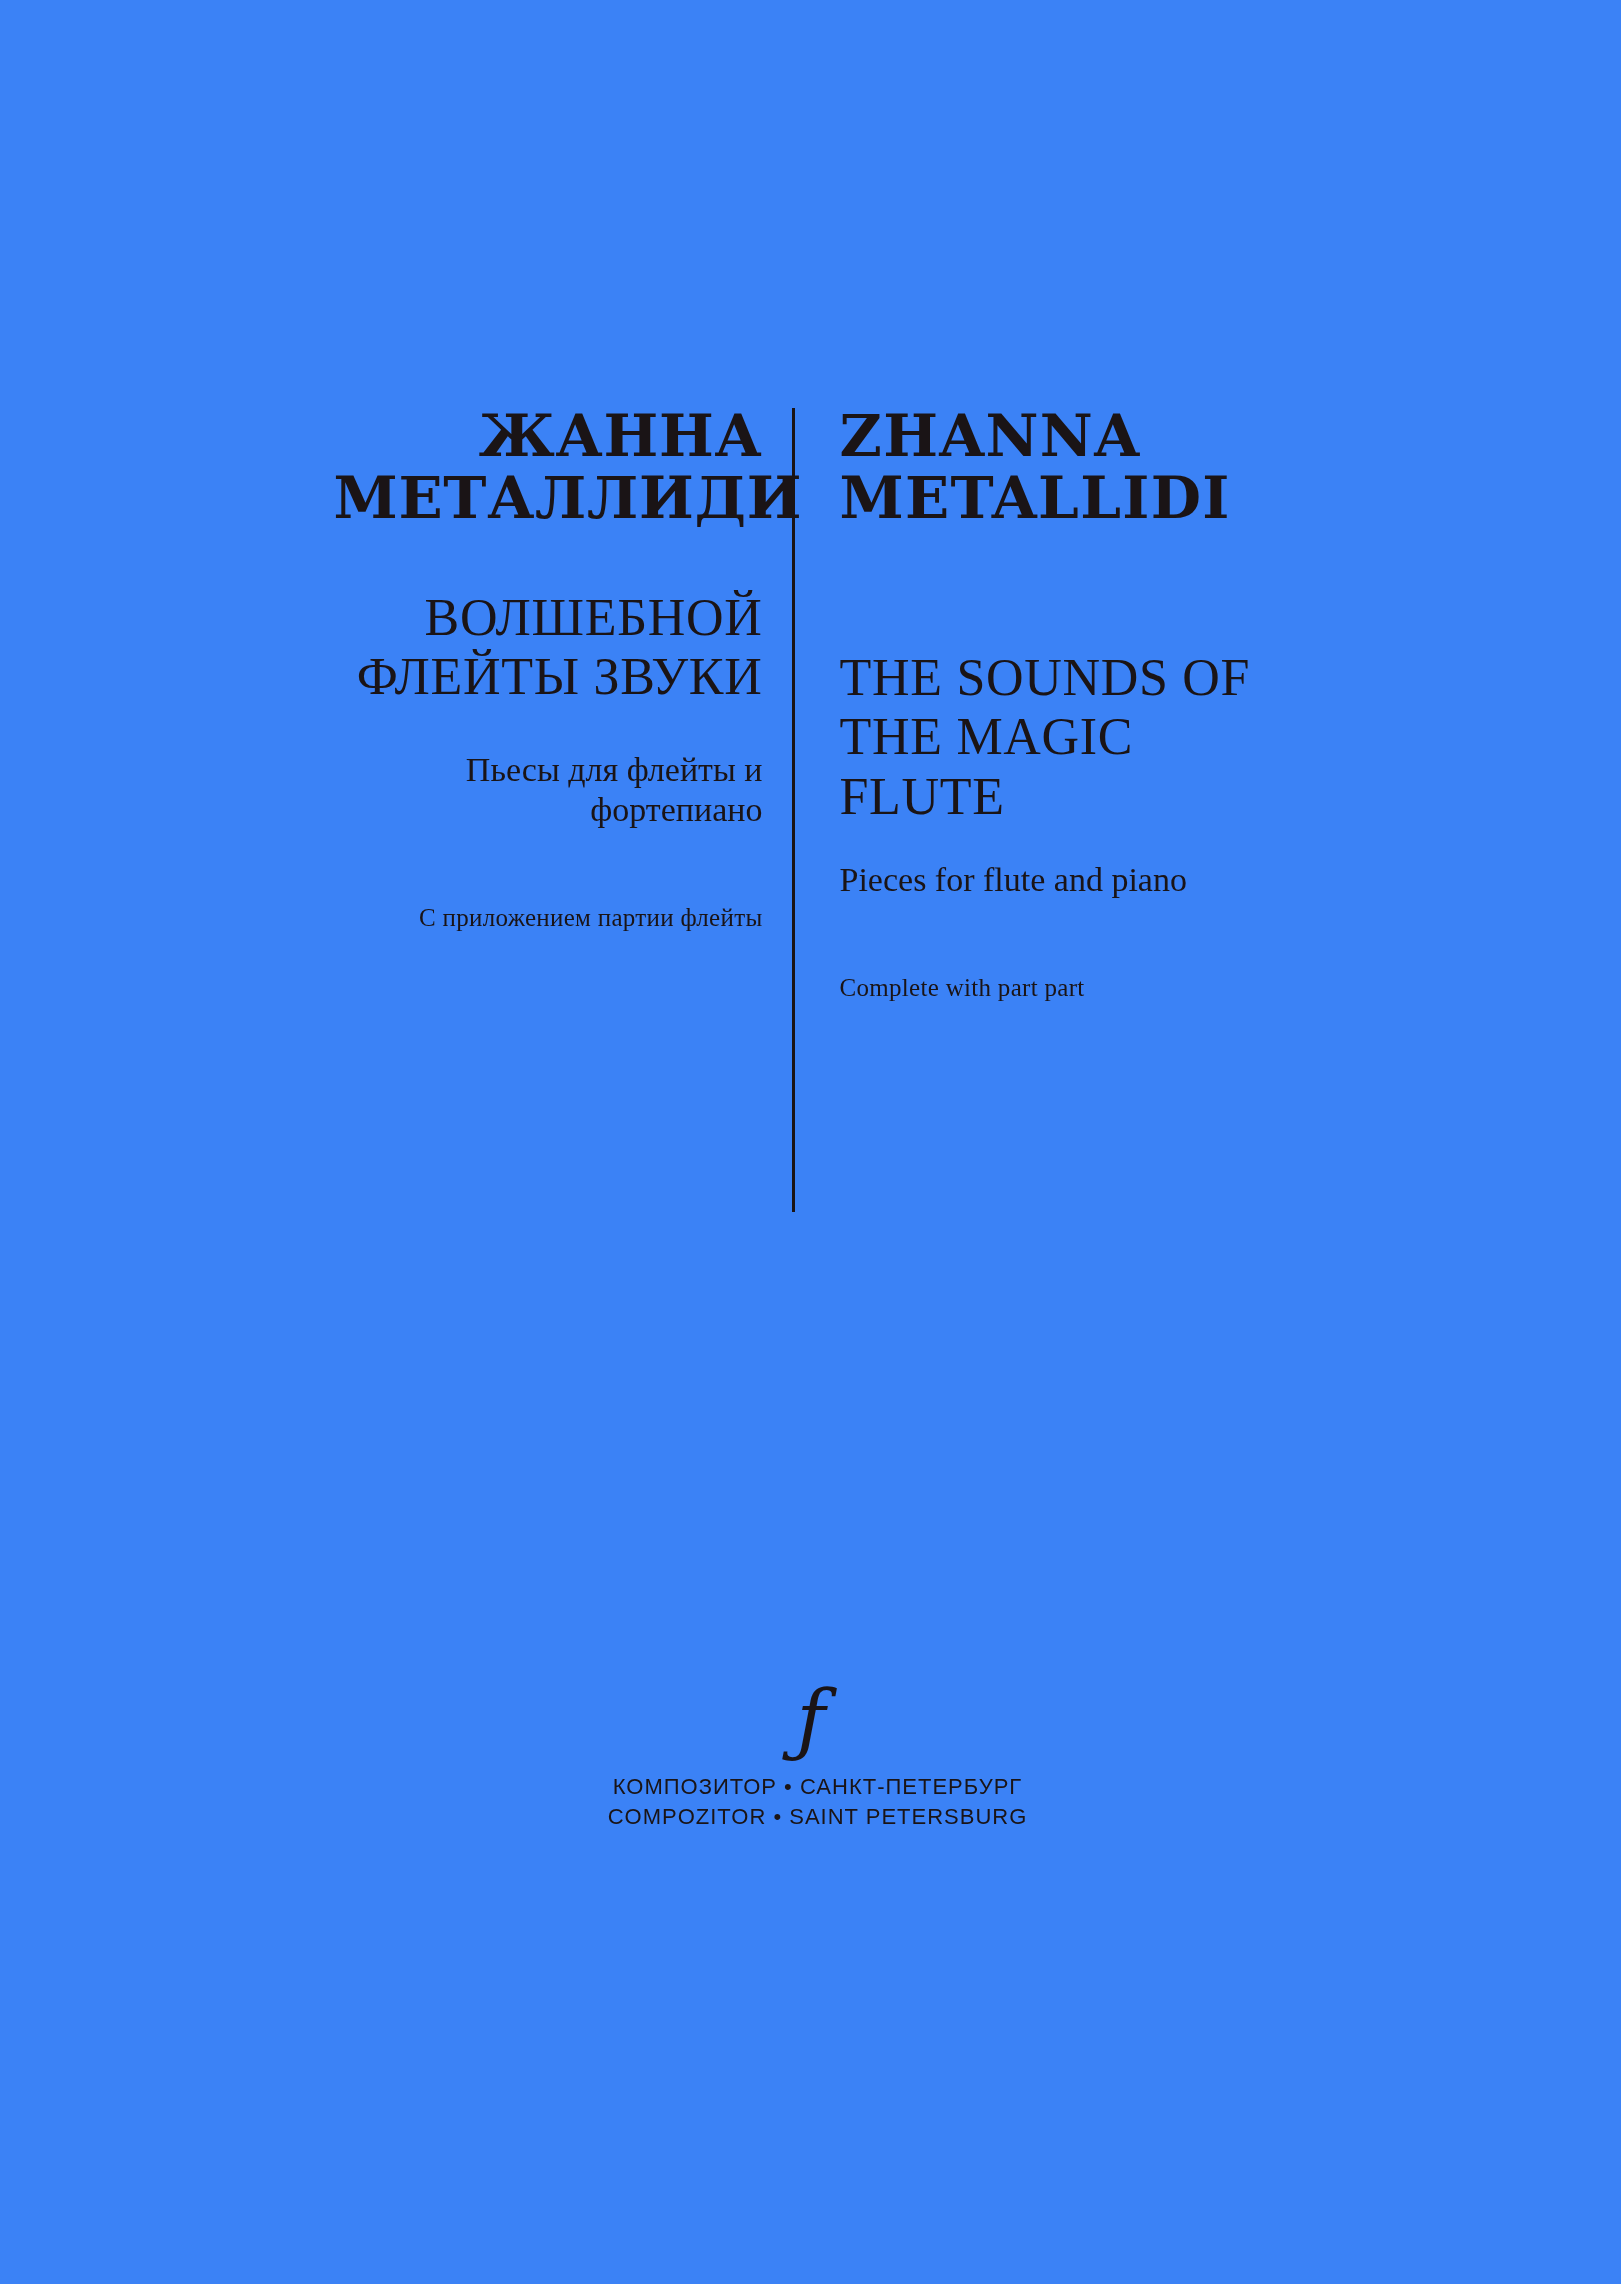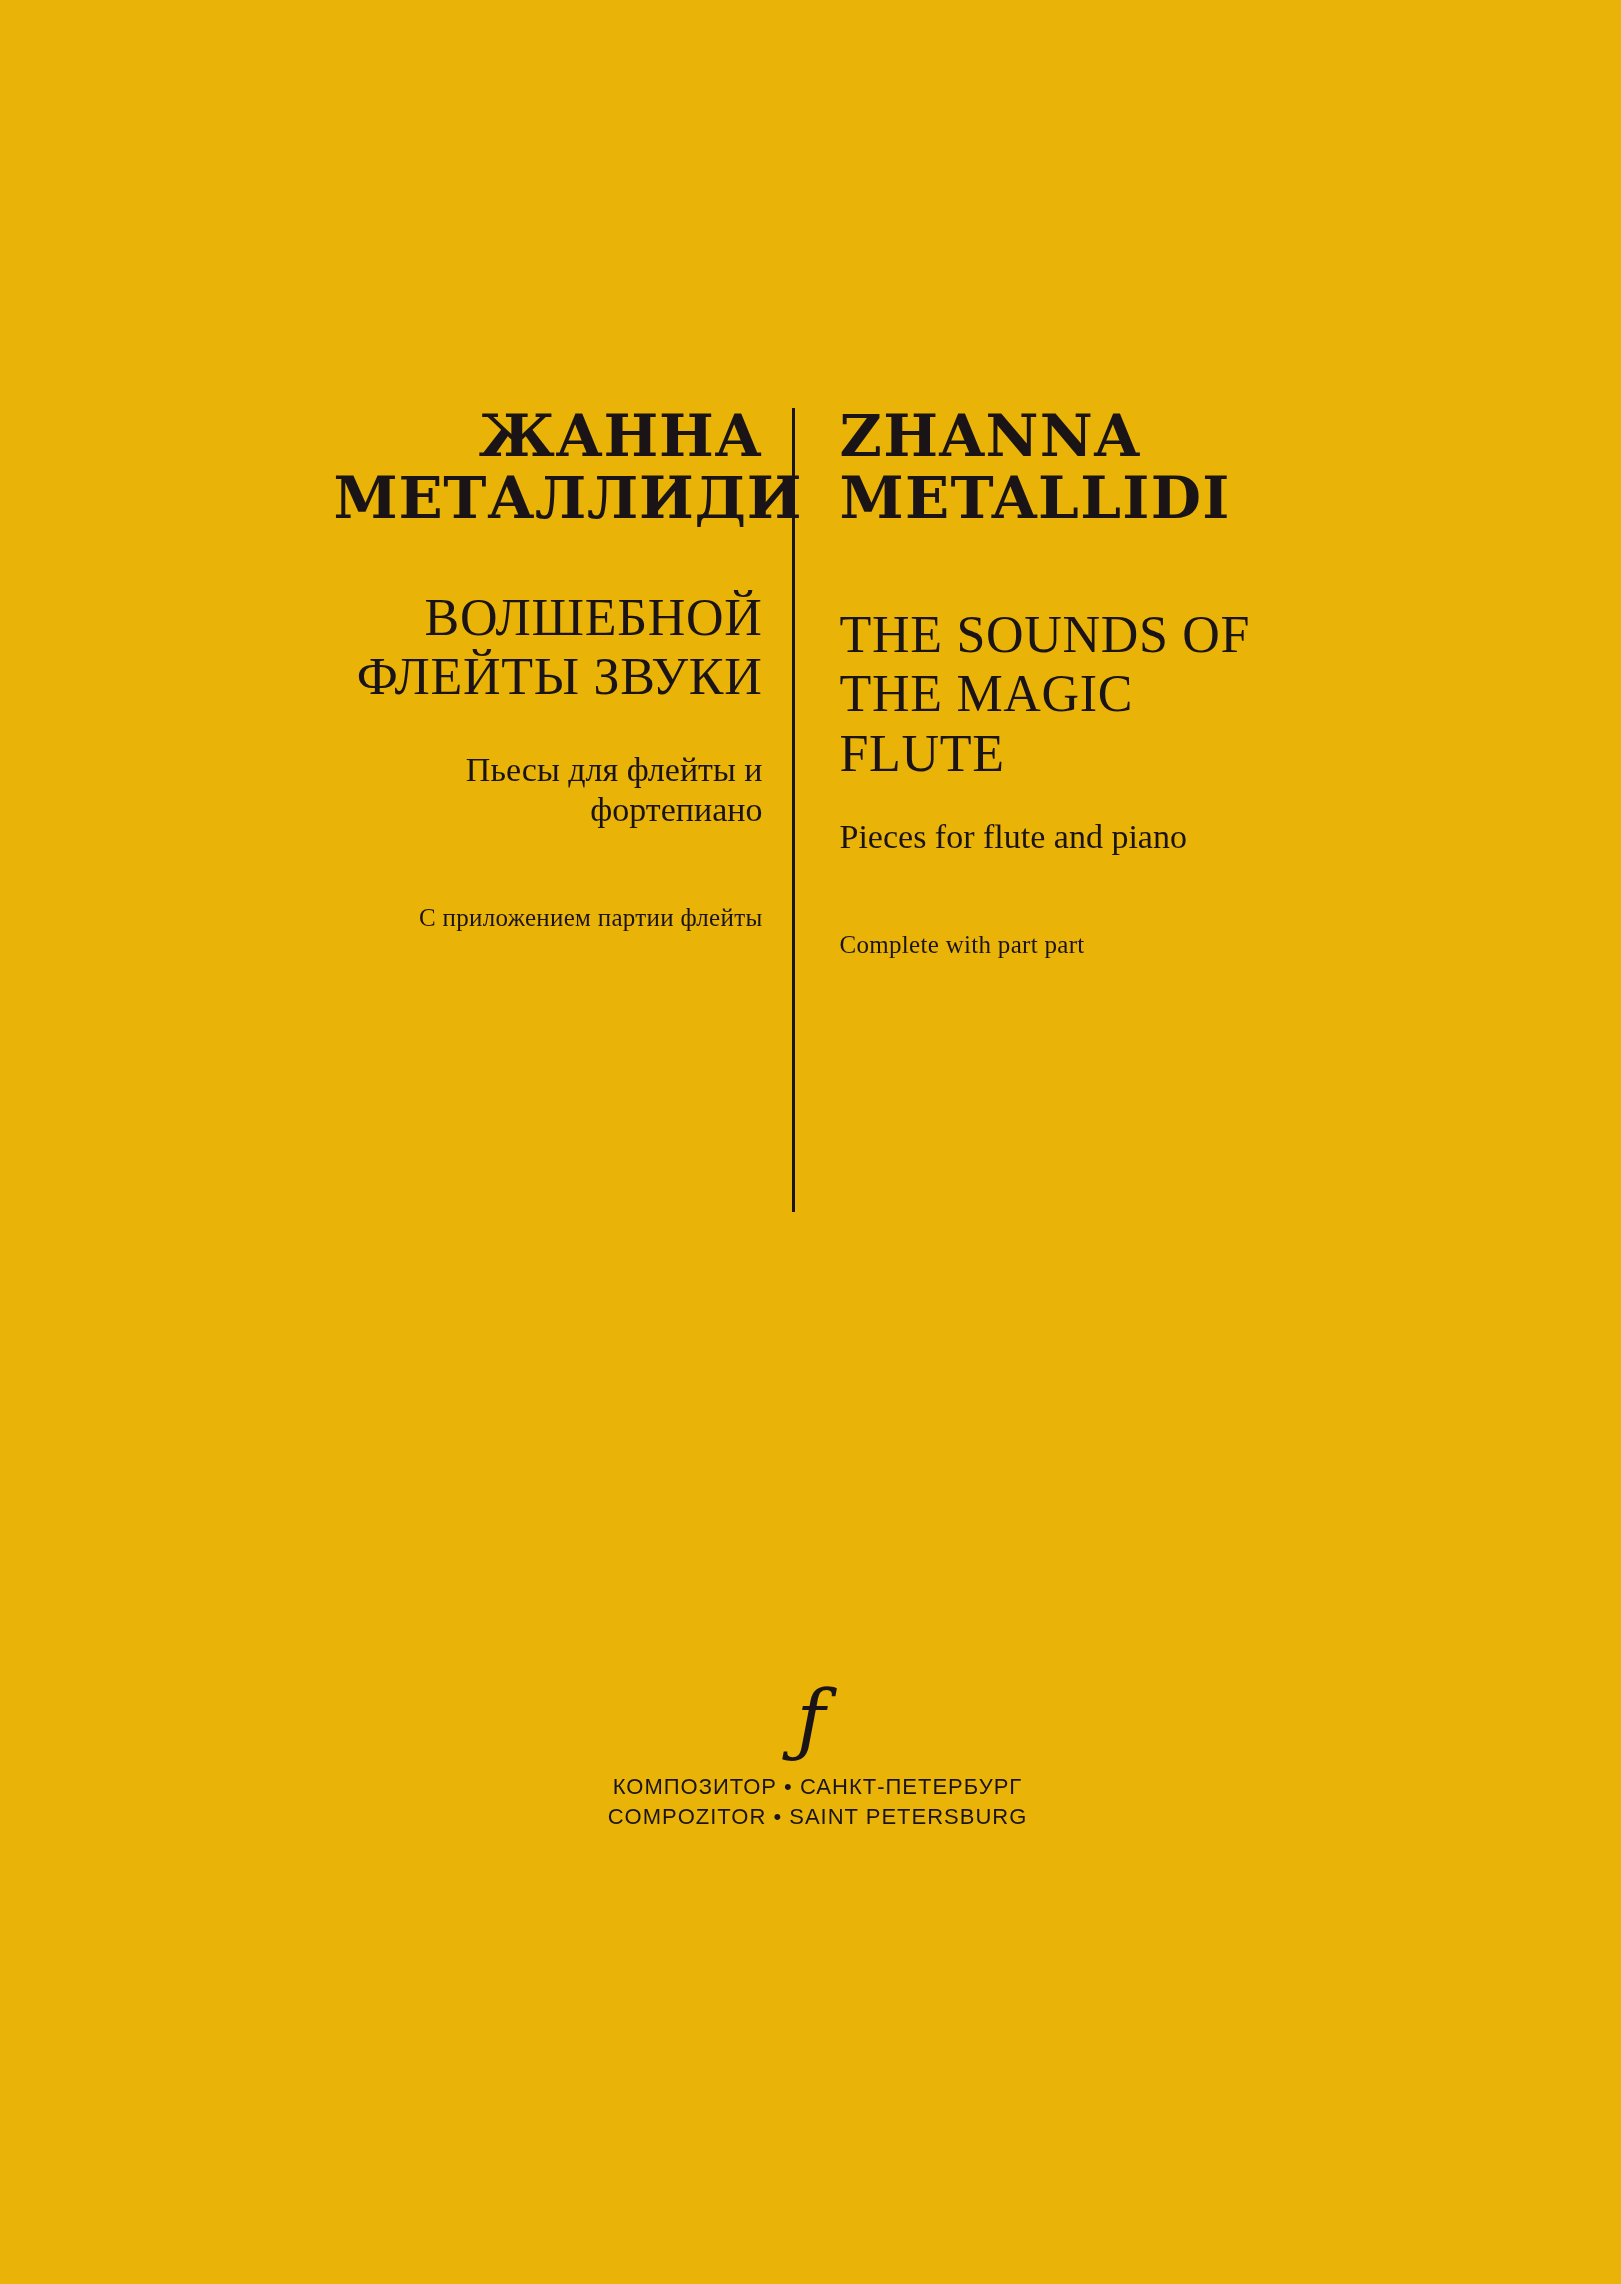--- a/index.html
+++ b/index.html
@@ -12,21 +12,21 @@
     background: #f2a7c3;
     font-family: "Liberation Serif", serif;
     color: #1a1416;
     overflow: hidden;
     position: relative;
   }
 
   .cover {
     position: absolute;
     inset: 0;
-    background: #eab308;
+    background: #3b82f6;
   }
 
   
   .title-block {
     position: absolute;
     left: 0;
     right: 0;
     top: 405px;
     display: flex;
     justify-content: center;
@@ -74,21 +74,21 @@
   
   .main-title {
     font-family: "Liberation Serif", serif;
     font-weight: normal;
     font-size: 52px;
     line-height: 1.14;
     letter-spacing: 0.7px;
     margin: 0;
   }
   .ru-title-wrap { margin-top: 59px; }
-  .en-title-wrap { margin-top: 76px; }
+  .en-title-wrap { margin-top: 119px; }
 
   
   .subtitle {
     font-family: "Liberation Serif", serif;
     font-size: 34px;
     line-height: 1.2;
     margin: 0;
   }
   .ru-sub-wrap { margin-top: 43px; }
   .en-sub-wrap { margin-top: 34px; }

